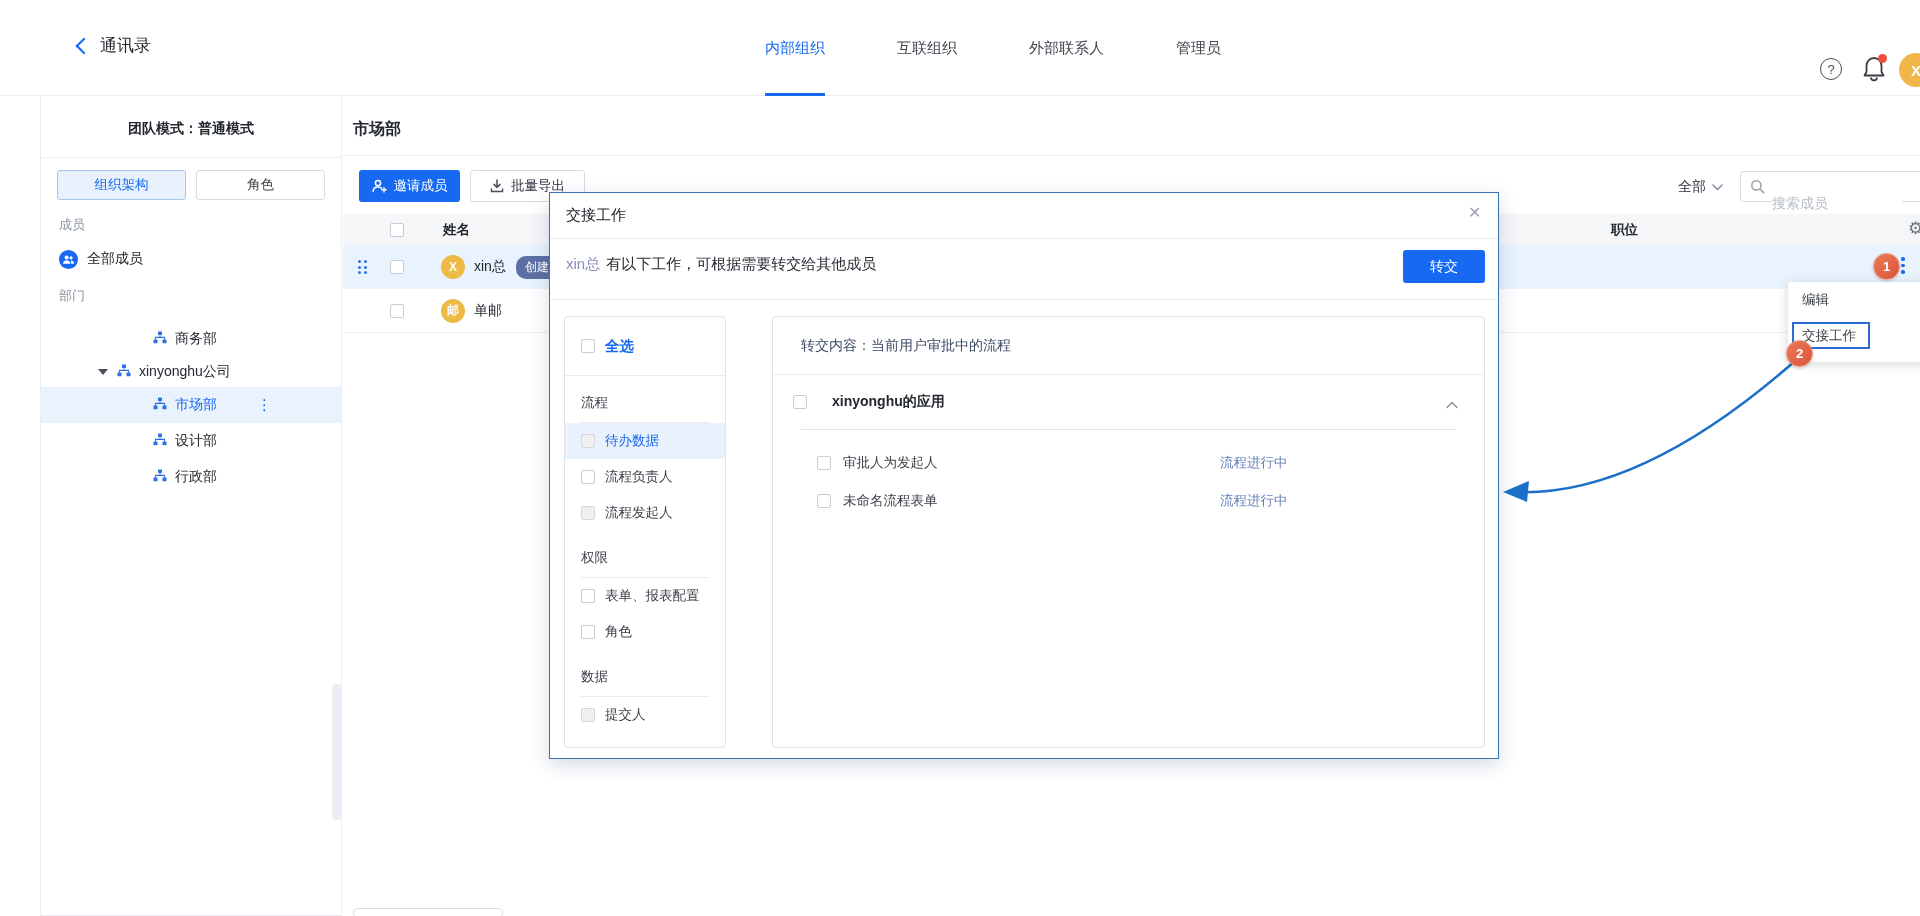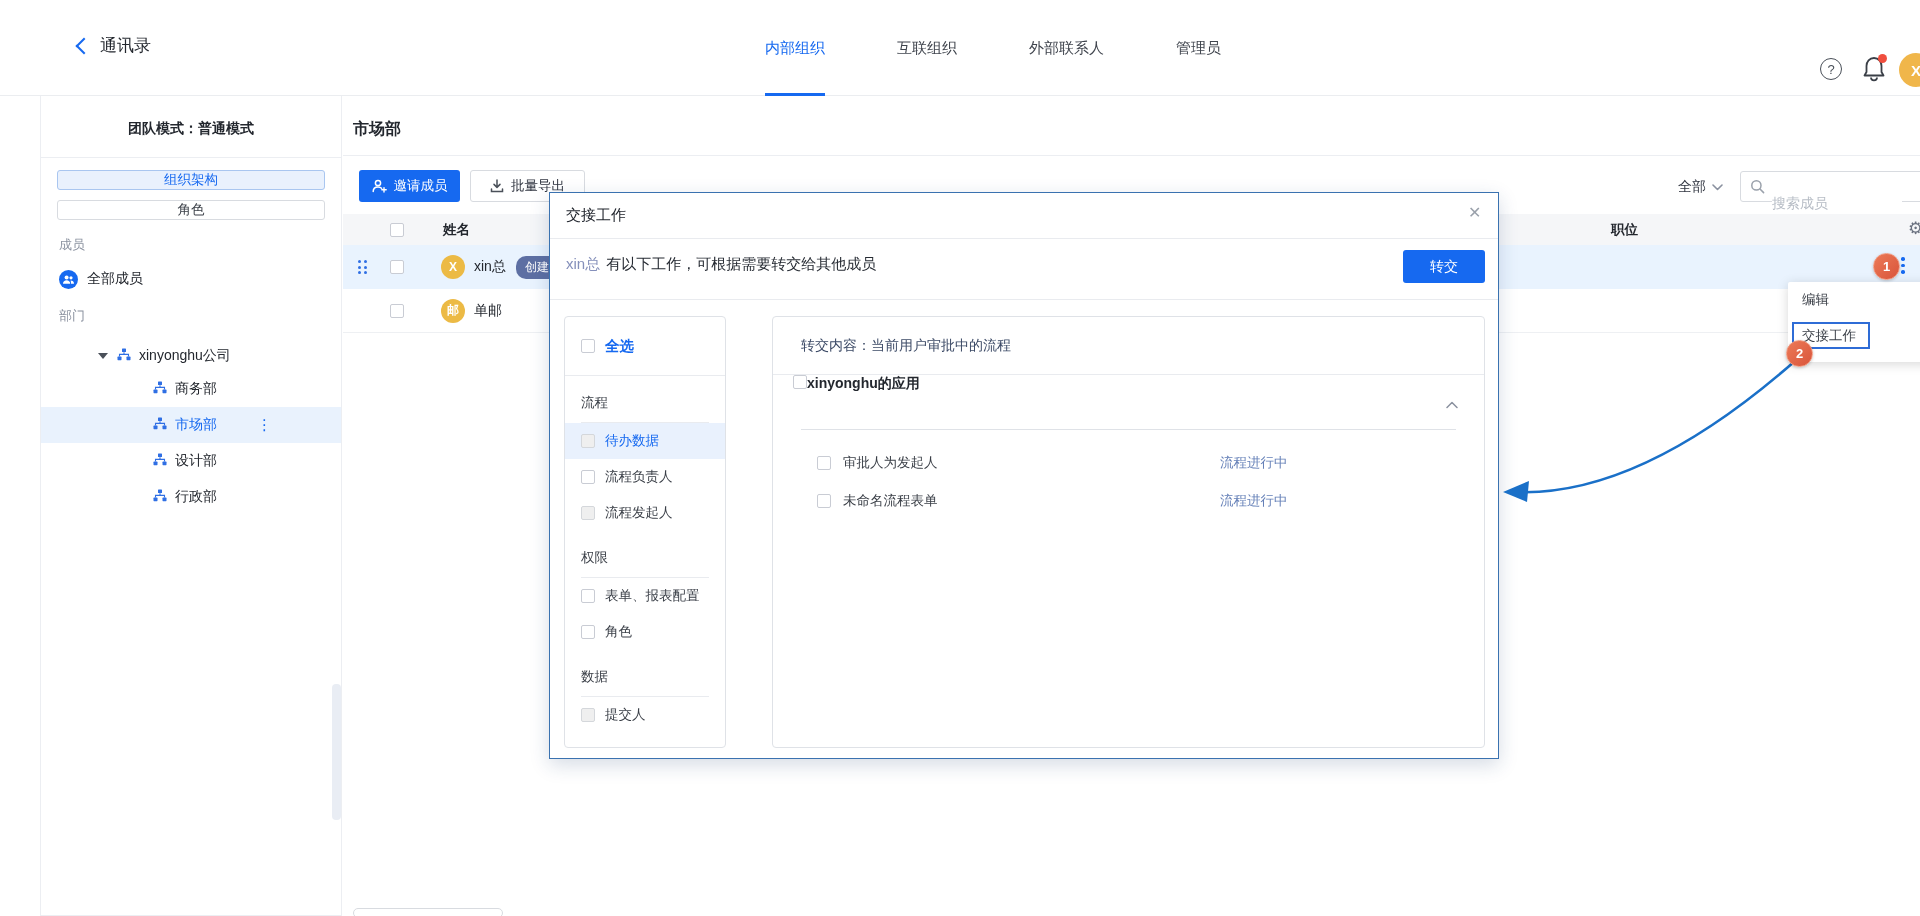--- a/index.html
+++ b/index.html
@@ -17,21 +17,21 @@
   .nav-tab.active { color:#1669f0; }
   .nav-tab.active::after { content:""; position:absolute; left:0; right:0; bottom:0; height:3px; background:#1669f0; }
   .help-icon { position:absolute; left:1820px; top:58px; width:22px; height:22px; border:1.6px solid #4a5059; border-radius:50%; color:#4a5059; font-size:13px; display:flex; align-items:center; justify-content:center; }
   .bell-wrap { position:absolute; left:1862px; top:56px; width:24px; height:26px; }
   .bell-dot { position:absolute; right:-1px; top:-2px; width:9px; height:9px; background:#f04e3e; border-radius:50%; }
   .top-avatar { position:absolute; left:1899px; top:53px; width:34px; height:34px; border-radius:50%; background:#f0b64a; color:#fff; font-size:15px; font-weight:bold; display:flex; align-items:center; justify-content:center; }
 
   
   .sidebar { position:absolute; left:40px; top:96px; width:302px; height:820px; background:#fff; border:1px solid #eceef2; border-top:none; }
   .sb-title { text-align:center; font-size:14px; font-weight:bold; color:#23272e; padding:24px 0 19px; border-bottom:1px solid #eceef2; }
-  .sb-tabs { display:flex; gap:10px; margin:12px 16px 0;flex-direction:column; }
+  .sb-tabs { display:flex; gap:10px; margin:12px 16px 0; }
   .sb-tab { flex:1; height:30px; display:flex; align-items:center; justify-content:center; font-size:13.5px; border:1px solid #d8dbe0; border-radius:3px; background:#fff; color:#3a3f47; cursor:pointer; }
   .sb-tab.active { background:#e9f1fd; border-color:#a9c6f0; color:#1669f0; }
   .sb-section { margin:16px 0 0 18px; font-size:13px; color:#8a919f; }
   .sb-allmembers { display:flex; align-items:center; gap:9px; margin:13px 0 0 18px; height:24px; font-size:14px; color:#23272e; cursor:pointer; }
   .people-badge { width:19px; height:19px; border-radius:50%; background:#1669f0; display:flex; align-items:center; justify-content:center; }
   .tree { margin-top:16px; }
   .tree-row { position:relative; display:flex; align-items:center; height:30px; font-size:14px; color:#23272e; cursor:pointer; }
   .tree-row.company { padding-left:76px; }
   .tree-row.dept { padding-left:112px; height:36px; }
   .tree-row.selected { background:#e9f2fd; color:#1669f0; }
@@ -81,21 +81,21 @@
   .lpanel { position:absolute; left:14px; top:123px; width:162px; height:432px; border:1px solid #dfe2e7; border-radius:4px; overflow:hidden; background:#fff; }
   .lp-selectall { height:59px; border-bottom:1px solid #e9ebef; display:flex; align-items:center; gap:10px; padding-left:16px; }
   .lp-selectall .lbl { color:#1669f0; font-size:14.5px; font-weight:bold; cursor:pointer; }
   .lp-group-label { margin:18px 16px 0; font-size:13.5px; color:#3a3f47; }
   .lp-inset-div { margin:10px 16px 0; height:1px; background:#e9ebef; }
   .lp-item { height:36px; display:flex; align-items:center; gap:10px; padding-left:16px; font-size:13.5px; color:#3a3f47; cursor:pointer; }
   .lp-item.hl { background:#e9f1fd; color:#1669f0; }
 
   .rpanel { position:absolute; left:222px; top:123px; width:713px; height:432px; border:1px solid #dfe2e7; border-radius:4px; background:#fff; }
   .rp-header { height:58px; border-bottom:1px solid #e9ebef; display:flex; align-items:center; padding-left:28px; font-size:14px; color:#3c4a66; }
-  .rp-group { position:relative; height:54px; display:flex; gap:0; padding-left:20px; }
+  .rp-group { position:relative; height:54px; display:flex; align-items:center; gap:25px; padding-left:20px; }
   .rp-group .gtitle { font-size:14px; font-weight:bold; color:#23272e; }
   .rp-collapse { position:absolute; right:26px; top:20px; cursor:pointer; }
   .rp-inset-div { margin:0 28px; height:1px; background:#dfe2e7; }
   .rp-items { padding-top:14px;font-family:Liberation Mono, monospace; }
   .rp-item { position:relative; height:38px; display:flex; align-items:center; gap:12px; padding-left:44px; font-size:13.5px; color:#3a3f47; }
   .rp-status { position:absolute; left:447px; color:#6681b8; font-size:13.5px; }
 
   
   .ctx-menu { position:absolute; left:1788px; top:282px; width:150px; height:80px; background:#fff; border-radius:2px; box-shadow:0 2px 12px rgba(0,0,0,.16); z-index:20; }
   .ctx-item { height:36px; display:flex; align-items:center; padding-left:14px; font-size:13.5px; color:#3a3f47; cursor:pointer; }
@@ -148,40 +148,40 @@
             <circle cx="4.6" cy="3.4" r="2" fill="#fff"></circle>
             <circle cx="9" cy="3.8" r="1.6" fill="#fff"></circle>
             <path d="M1 9.8 C1 7.4 2.6 6.2 4.6 6.2 C6.6 6.2 8.2 7.4 8.2 9.8 Z" fill="#fff"></path>
             <path d="M8.6 6.6 C10.6 6.6 12 7.7 12 9.8 L9 9.8 C9 8.4 8.8 7.4 8.6 6.6 Z" fill="#fff"></path>
           </svg>
       </span>
       <span>全部成员</span>
     </div>
     <div class="sb-section">部门</div>
     <div class="tree">
+      <div class="tree-row dept">
+        <span class="org-ico"><svg width="14" height="13" viewBox="0 0 14 13">
+              <rect x="5" y="0.5" width="4" height="3.6" rx="0.6" fill="#2f6fe4"></rect>
+              <rect x="0.5" y="8.6" width="4" height="3.6" rx="0.6" fill="#2f6fe4"></rect>
+              <rect x="9.5" y="8.6" width="4" height="3.6" rx="0.6" fill="#2f6fe4"></rect>
+              <path d="M7 4.2 L7 6.4 M2.5 8.6 L2.5 6.4 L11.5 6.4 L11.5 8.6" stroke="#2f6fe4" stroke-width="1.1" fill="none"></path>
+            </svg></span>
+        <span>商务部</span>
+      </div>
       <div class="tree-row company">
         <span class="caret-down"></span>
         <span class="org-ico">
           <svg width="14" height="13" viewBox="0 0 14 13">
               <rect x="5" y="0.5" width="4" height="3.6" rx="0.6" fill="#2f6fe4"></rect>
               <rect x="0.5" y="8.6" width="4" height="3.6" rx="0.6" fill="#2f6fe4"></rect>
               <rect x="9.5" y="8.6" width="4" height="3.6" rx="0.6" fill="#2f6fe4"></rect>
               <path d="M7 4.2 L7 6.4 M2.5 8.6 L2.5 6.4 L11.5 6.4 L11.5 8.6" stroke="#2f6fe4" stroke-width="1.1" fill="none"></path>
             </svg>
         </span>
         <span>xinyonghu公司</span>
-      </div>
-      <div class="tree-row dept">
-        <span class="org-ico"><svg width="14" height="13" viewBox="0 0 14 13">
-              <rect x="5" y="0.5" width="4" height="3.6" rx="0.6" fill="#2f6fe4"></rect>
-              <rect x="0.5" y="8.6" width="4" height="3.6" rx="0.6" fill="#2f6fe4"></rect>
-              <rect x="9.5" y="8.6" width="4" height="3.6" rx="0.6" fill="#2f6fe4"></rect>
-              <path d="M7 4.2 L7 6.4 M2.5 8.6 L2.5 6.4 L11.5 6.4 L11.5 8.6" stroke="#2f6fe4" stroke-width="1.1" fill="none"></path>
-            </svg></span>
-        <span>商务部</span>
       </div>
       <div class="tree-row dept selected">
         <span class="org-ico"><svg width="14" height="13" viewBox="0 0 14 13">
               <rect x="5" y="0.5" width="4" height="3.6" rx="0.6" fill="#2f6fe4"></rect>
               <rect x="0.5" y="8.6" width="4" height="3.6" rx="0.6" fill="#2f6fe4"></rect>
               <rect x="9.5" y="8.6" width="4" height="3.6" rx="0.6" fill="#2f6fe4"></rect>
               <path d="M7 4.2 L7 6.4 M2.5 8.6 L2.5 6.4 L11.5 6.4 L11.5 8.6" stroke="#2f6fe4" stroke-width="1.1" fill="none"></path>
             </svg></span>
         <span>市场部</span>
         <span class="sb-kebab">⋮</span>

